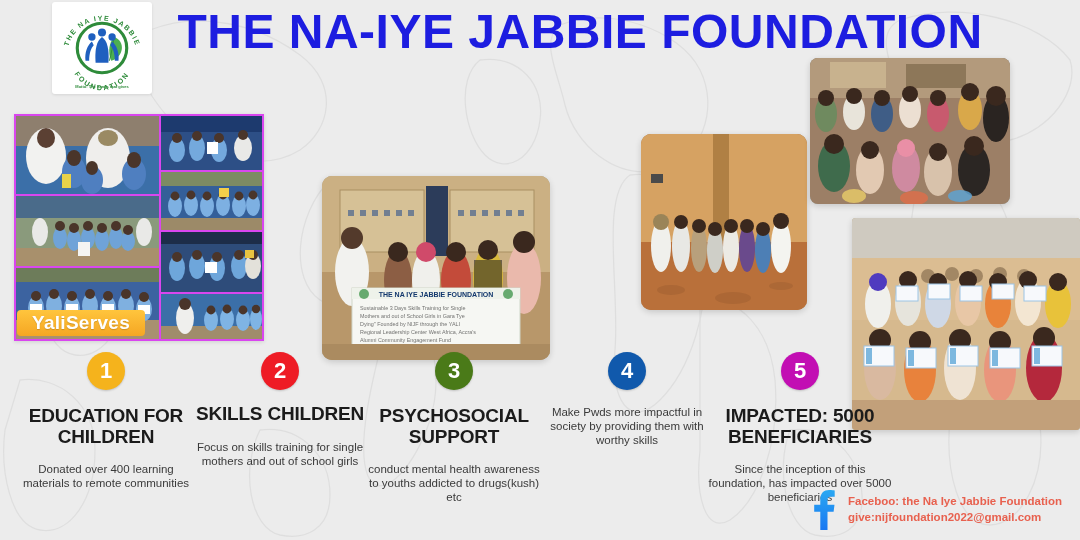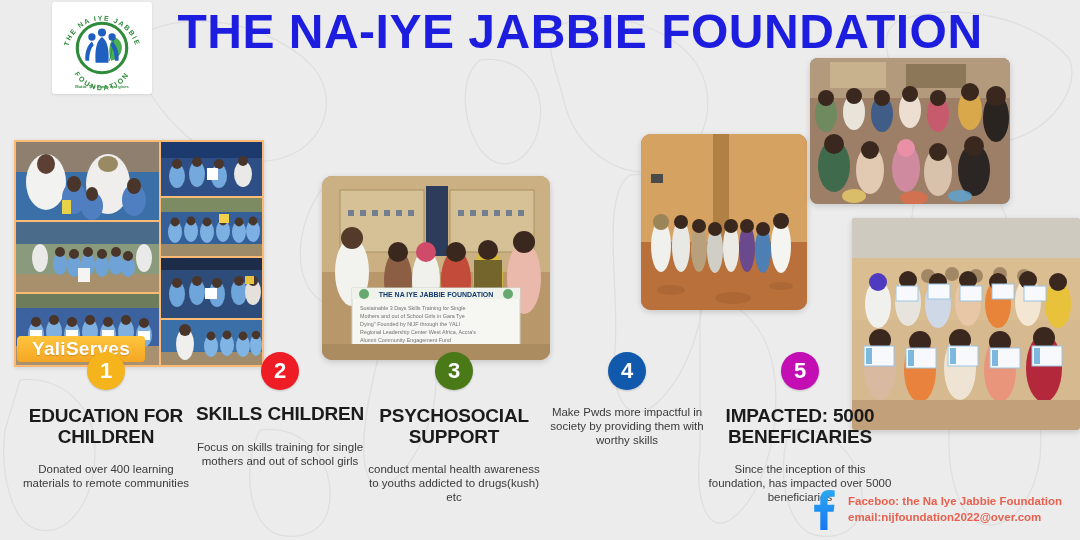--- a/index.html
+++ b/index.html
@@ -37,21 +37,21 @@
     left:170px;top:68px;width:820px;text-align:center;
     font-size:24px;font-weight:bold;color:#1a7a3c;
     font-family:"Liberation Sans", sans-serif;
   }
 
   
   .photo{position:absolute;overflow:hidden;background:#9aa;}
   .photo svg{display:block;width:100%;height:100%;}
 
   
-  .collage{left:14px;top:140px;width:250px;height:227px;background:#fdba74;
+  .collage{left:14px;top:114px;width:250px;height:227px;background:#d946ef;
            box-shadow:0 1px 4px rgba(0,0,0,.12);z-index:2;position:absolute;}
   .collage .cell{position:absolute;overflow:hidden;}
   .yali{
     position:absolute;left:3px;top:196px;width:128px;height:26px;
     background:linear-gradient(180deg,#ffc53d,#f5a623);
     border-radius:4px;display:flex;align-items:center;justify-content:center;
     color:#fff;font-weight:bold;font-size:19px;letter-spacing:.3px;
     font-family:"Liberation Sans", sans-serif;z-index:4;
     text-shadow:0 1px 1px rgba(0,0,0,.18);
   }
@@ -554,16 +554,16 @@
         <linearGradient id="fbg" x1="0" y1="0" x2="0" y2="1">
           <stop offset="0" stop-color="#2aa8f2"></stop>
             <stop offset="1" stop-color="#1877f2"></stop>
         </linearGradient>
       </defs>
       <path d="M21.5 44V25.8h6.1l0.9-7.1h-7V14.2c0-2.05 0.57-3.45 3.5-3.45h3.7V4.4C28 4.25 25.8 4 23.2 4 17.9 4 14.3 7.25 14.3 13.2v5.5H8.2v7.1h6.1V44z" fill="url(#fbg)"></path>
     </svg>
   </div>
   <div class="layer contact">
     <div>Faceboo: the Na Iye Jabbie Foundation</div>
-    <div>email:nijfoundation2022@over.com</div>
+    <div>give:nijfoundation2022@gmail.com</div>
   </div>
 
 </div>
 
 </body></html>

